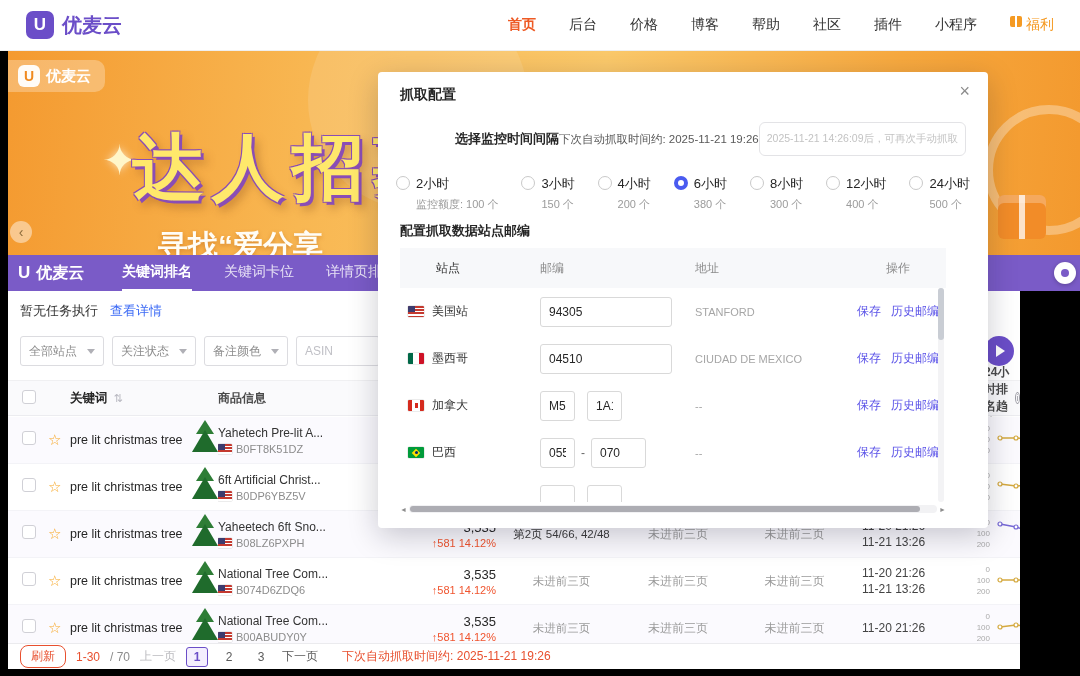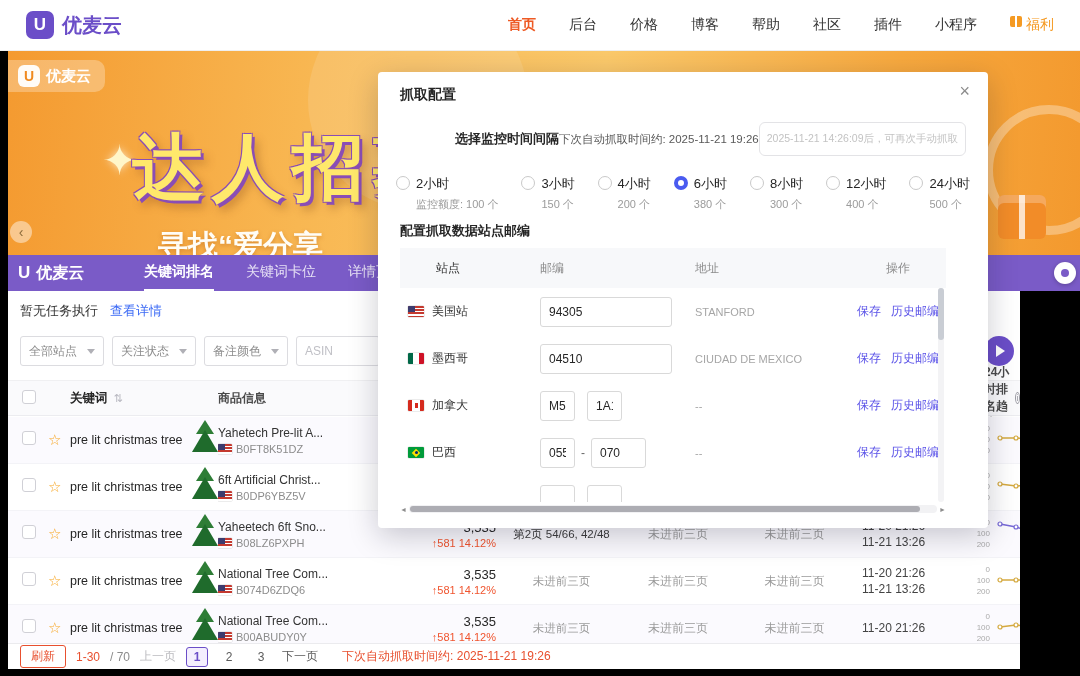--- a/index.html
+++ b/index.html
@@ -32,21 +32,21 @@
   .banner-subline{position:absolute;left:150px;top:176px;font-size:30px;font-weight:bold;color:#FFFDF6;white-space:nowrap;text-shadow:0 2px 4px rgba(180,90,20,.45)}
   .ring{position:absolute;right:-34px;top:55px;width:130px;height:130px;border:9px solid rgba(255,255,255,.32);border-radius:50%}
   .giftbox{position:absolute;right:34px;bottom:16px;width:48px;height:44px;background:#F28C28;border-radius:6px;box-shadow:inset 0 8px 0 rgba(255,255,255,.25)}
   .giftbox::after{content:"";position:absolute;left:21px;top:0;width:6px;height:44px;background:rgba(255,255,255,.75)}
   .banner-prev{position:absolute;left:2px;bottom:12px;width:22px;height:22px;border-radius:50%;background:rgba(255,255,255,.45);color:#8a6a3a;display:flex;align-items:center;justify-content:center;font-size:14px;cursor:pointer}
 
   
   .toolbar{position:absolute;left:8px;top:255px;width:1072px;height:36px;background:var(--toolbar-purple,#7A5BC7);display:flex;align-items:center;padding:0 10px;z-index:3}
   .tb-brand{display:flex;align-items:center;gap:6px;color:#fff;font-weight:bold;font-size:16px;min-width:104px}
   .tb-badge{font-size:17px;font-weight:900}
-  .tb-tabs{display:flex;gap:32px;margin-left:22px;height:36px}
+  .tb-tabs{display:flex;gap:32px;height:36px}
   .tb-tab{display:flex;align-items:center;font-size:14px;color:rgba(255,255,255,.82);cursor:pointer;border-bottom:2px solid transparent}
   .tb-tab.active{color:#fff;font-weight:bold;border-bottom-color:#fff}
   .tb-widget{margin-left:auto;margin-right:-6px;width:22px;height:22px;border-radius:50%;background:#fff;box-shadow:0 1px 4px rgba(0,0,0,.25);display:flex;align-items:center;justify-content:center}
   .tb-widget::after{content:"";width:8px;height:8px;border-radius:50%;background:var(--toolbar-purple,#7A5BC7)}
 
   
   .panel{position:absolute;left:8px;top:291px;width:1012px;bottom:8px;background:#fff;z-index:2}
   .taskbar{position:absolute;left:12px;top:11px;display:flex;gap:12px;font-size:13px;align-items:center}
   .task-text{color:#333}
   .task-link{color:var(--link-blue,#3D6BF5);cursor:pointer}
@@ -88,21 +88,21 @@
   .c-date{width:110px;flex:none;padding-left:10px;display:flex;flex-direction:column;font-size:12px;color:#434343;line-height:1.35}
   .c-spark{flex:1;display:flex;align-items:center;gap:6px;padding-left:4px}
   .axis{display:flex;flex-direction:column;justify-content:space-between;height:30px;width:24px;text-align:right;font-size:8px;color:#ABABAB;font-style:normal}
   .axis i{font-style:normal;display:block;line-height:1}
   .sparkline{width:72px;height:32px;display:block}
   .th-trend{display:flex;align-items:center;gap:5px;padding-left:22px}
   .info-circle{width:12px;height:12px;border:1px solid #9a9aa2;border-radius:50%;color:#9a9aa2;font-size:9px;display:inline-flex;align-items:center;justify-content:center;font-weight:normal}
 
   
   .pagebar{position:absolute;left:0;right:0;top:352px;height:26px;background:#fff;border-top:1px solid #EBEBEE;display:flex;align-items:center;gap:10px;padding-left:12px;font-size:12px;z-index:5}
-  .refresh-btn{border:1px solid #E8502F;color:#E8502F;background:#fff;border-radius:3px;padding:2px 10px;font-size:12px;cursor:pointer}
+  .refresh-btn{border:1px solid #E8502F;color:#E8502F;background:#fff;border-radius:8px;padding:2px 10px;font-size:12px;cursor:pointer}
   .range{color:#E8502F}
   .total{color:#8C8C8C}
   .prev{color:#BBBBBF;cursor:pointer}
   .pnum{min-width:22px;height:20px;display:flex;align-items:center;justify-content:center;border:1px solid transparent;border-radius:3px;color:#595959;cursor:pointer}
   .pnum.active{border-color:var(--brand-purple,#6B4EC8);color:var(--brand-purple,#6B4EC8);background:#F4EFFE;font-weight:bold}
   .next{color:#595959;cursor:pointer}
   .fetch-note{color:#E8502F;margin-left:14px}
 
   
   .modal{position:absolute;left:378px;top:72px;width:610px;height:456px;background:#fff;border-radius:4px;box-shadow:0 8px 30px rgba(15,15,35,.22);z-index:100}

